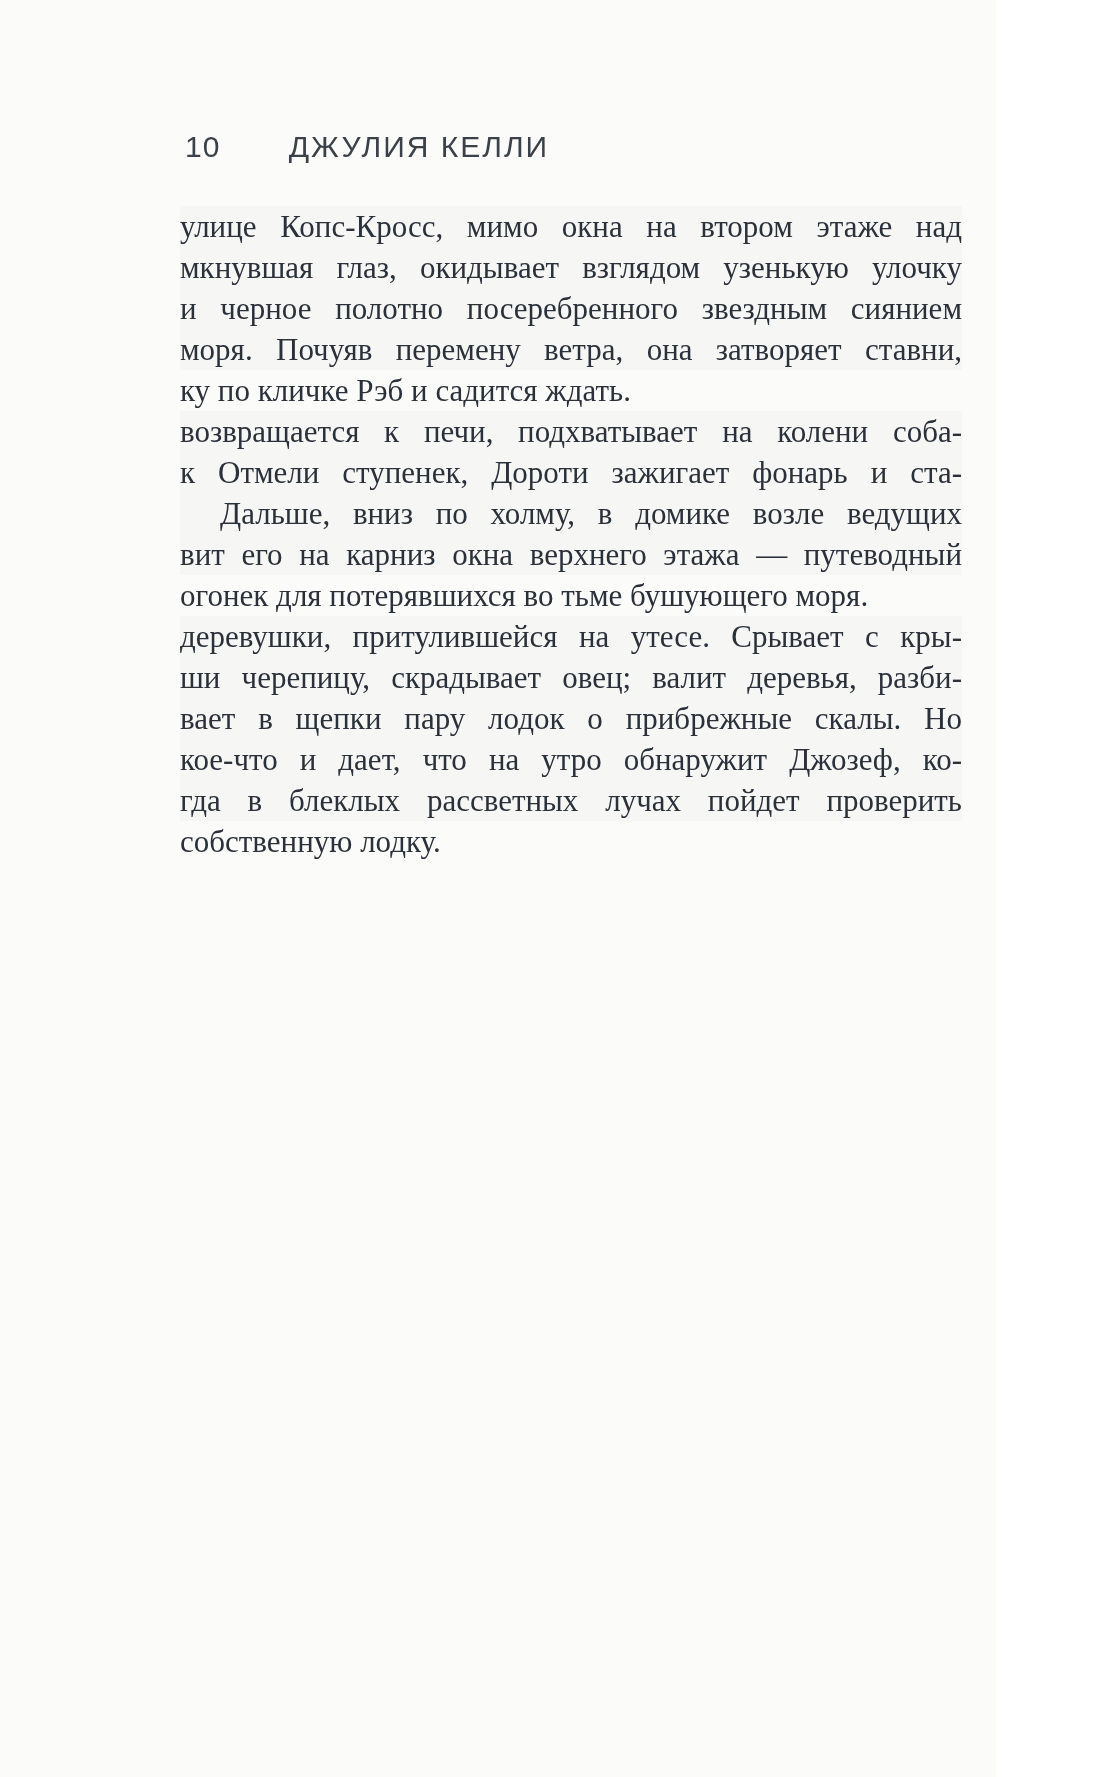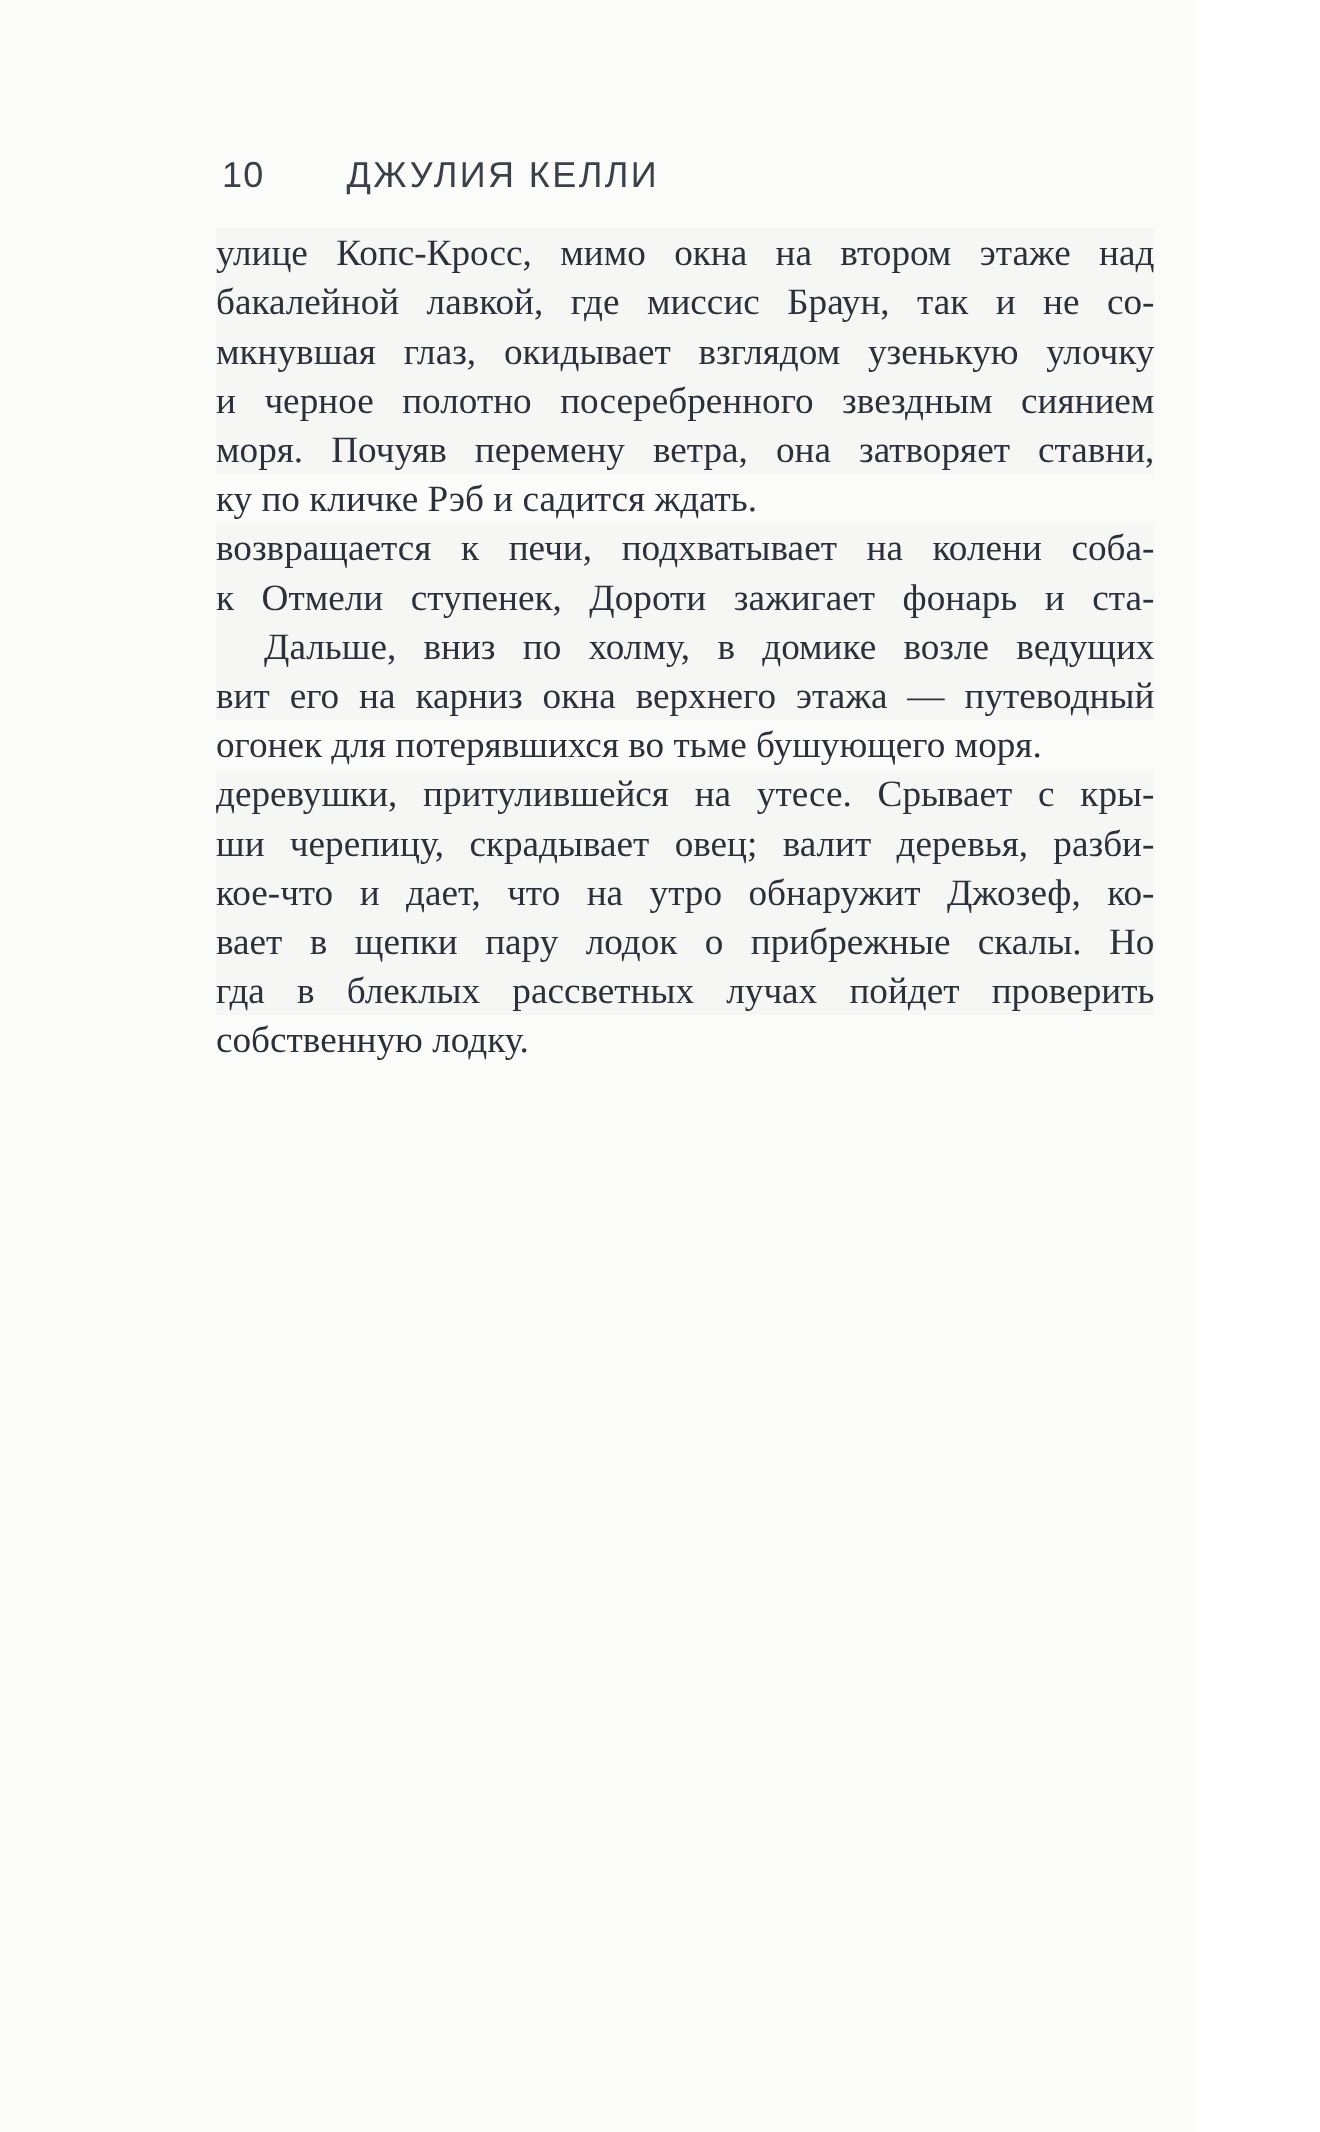--- a/index.html
+++ b/index.html
@@ -30,21 +30,21 @@
     letter-spacing: 2px;
     white-space: nowrap;
   }
   .pagenum {
     display: inline-block;
     margin-right: 58px;
     letter-spacing: 1px;
   }
   .text-block {
     position: absolute;
-    top: 190px; left: 180px;
+    top: 206px; left: 180px;
     width: 782px;
     font-size: 31px;
     color: var(--body-text, #2b313a);
   }
   .line {
     height: 41px;
     line-height: 41px;
     text-align: justify;
     text-align-last: justify;
     background: rgba(150,150,150,0.05);
@@ -63,31 +63,30 @@
 
 <div class="page">
 
   <header class="running-head">
     <span class="pagenum">10</span>
     <span class="book-author">ДЖУЛИЯ КЕЛЛИ</span>
   </header>
 
   <main class="text-block">
       <div class="line">улице Копс-Кросс, мимо окна на втором этаже над</div>
-      <div class="line">бакалейной лавкой, где миссис Браун, так и не со-</div>
       <div class="line">мкнувшая глаз, окидывает взглядом узенькую улочку</div>
       <div class="line">и черное полотно посеребренного звездным сиянием</div>
       <div class="line">моря. Почуяв перемену ветра, она затворяет ставни,</div>
       <div class="line para-end">ку по кличке Рэб и садится ждать.</div>
       <div class="line">возвращается к печи, подхватывает на колени соба-</div>
       <div class="line">к Отмели ступенек, Дороти зажигает фонарь и ста-</div>
       <div class="line indent">Дальше, вниз по холму, в домике возле ведущих</div>
       <div class="line">вит его на карниз окна верхнего этажа — путеводный</div>
       <div class="line para-end">огонек для потерявшихся во тьме бушующего моря.</div>
       <div class="line">деревушки, притулившейся на утесе. Срывает с кры-</div>
       <div class="line">ши черепицу, скрадывает овец; валит деревья, разби-</div>
+      <div class="line">вает в щепки пару лодок о прибрежные скалы. Но</div>
       <div class="line">кое-что и дает, что на утро обнаружит Джозеф, ко-</div>
-      <div class="line">вает в щепки пару лодок о прибрежные скалы. Но</div>
       <div class="line">гда в блеклых рассветных лучах пойдет проверить</div>
       <div class="line para-end">собственную лодку.</div>
     </main>
 
 </div>
 
 </body></html>

